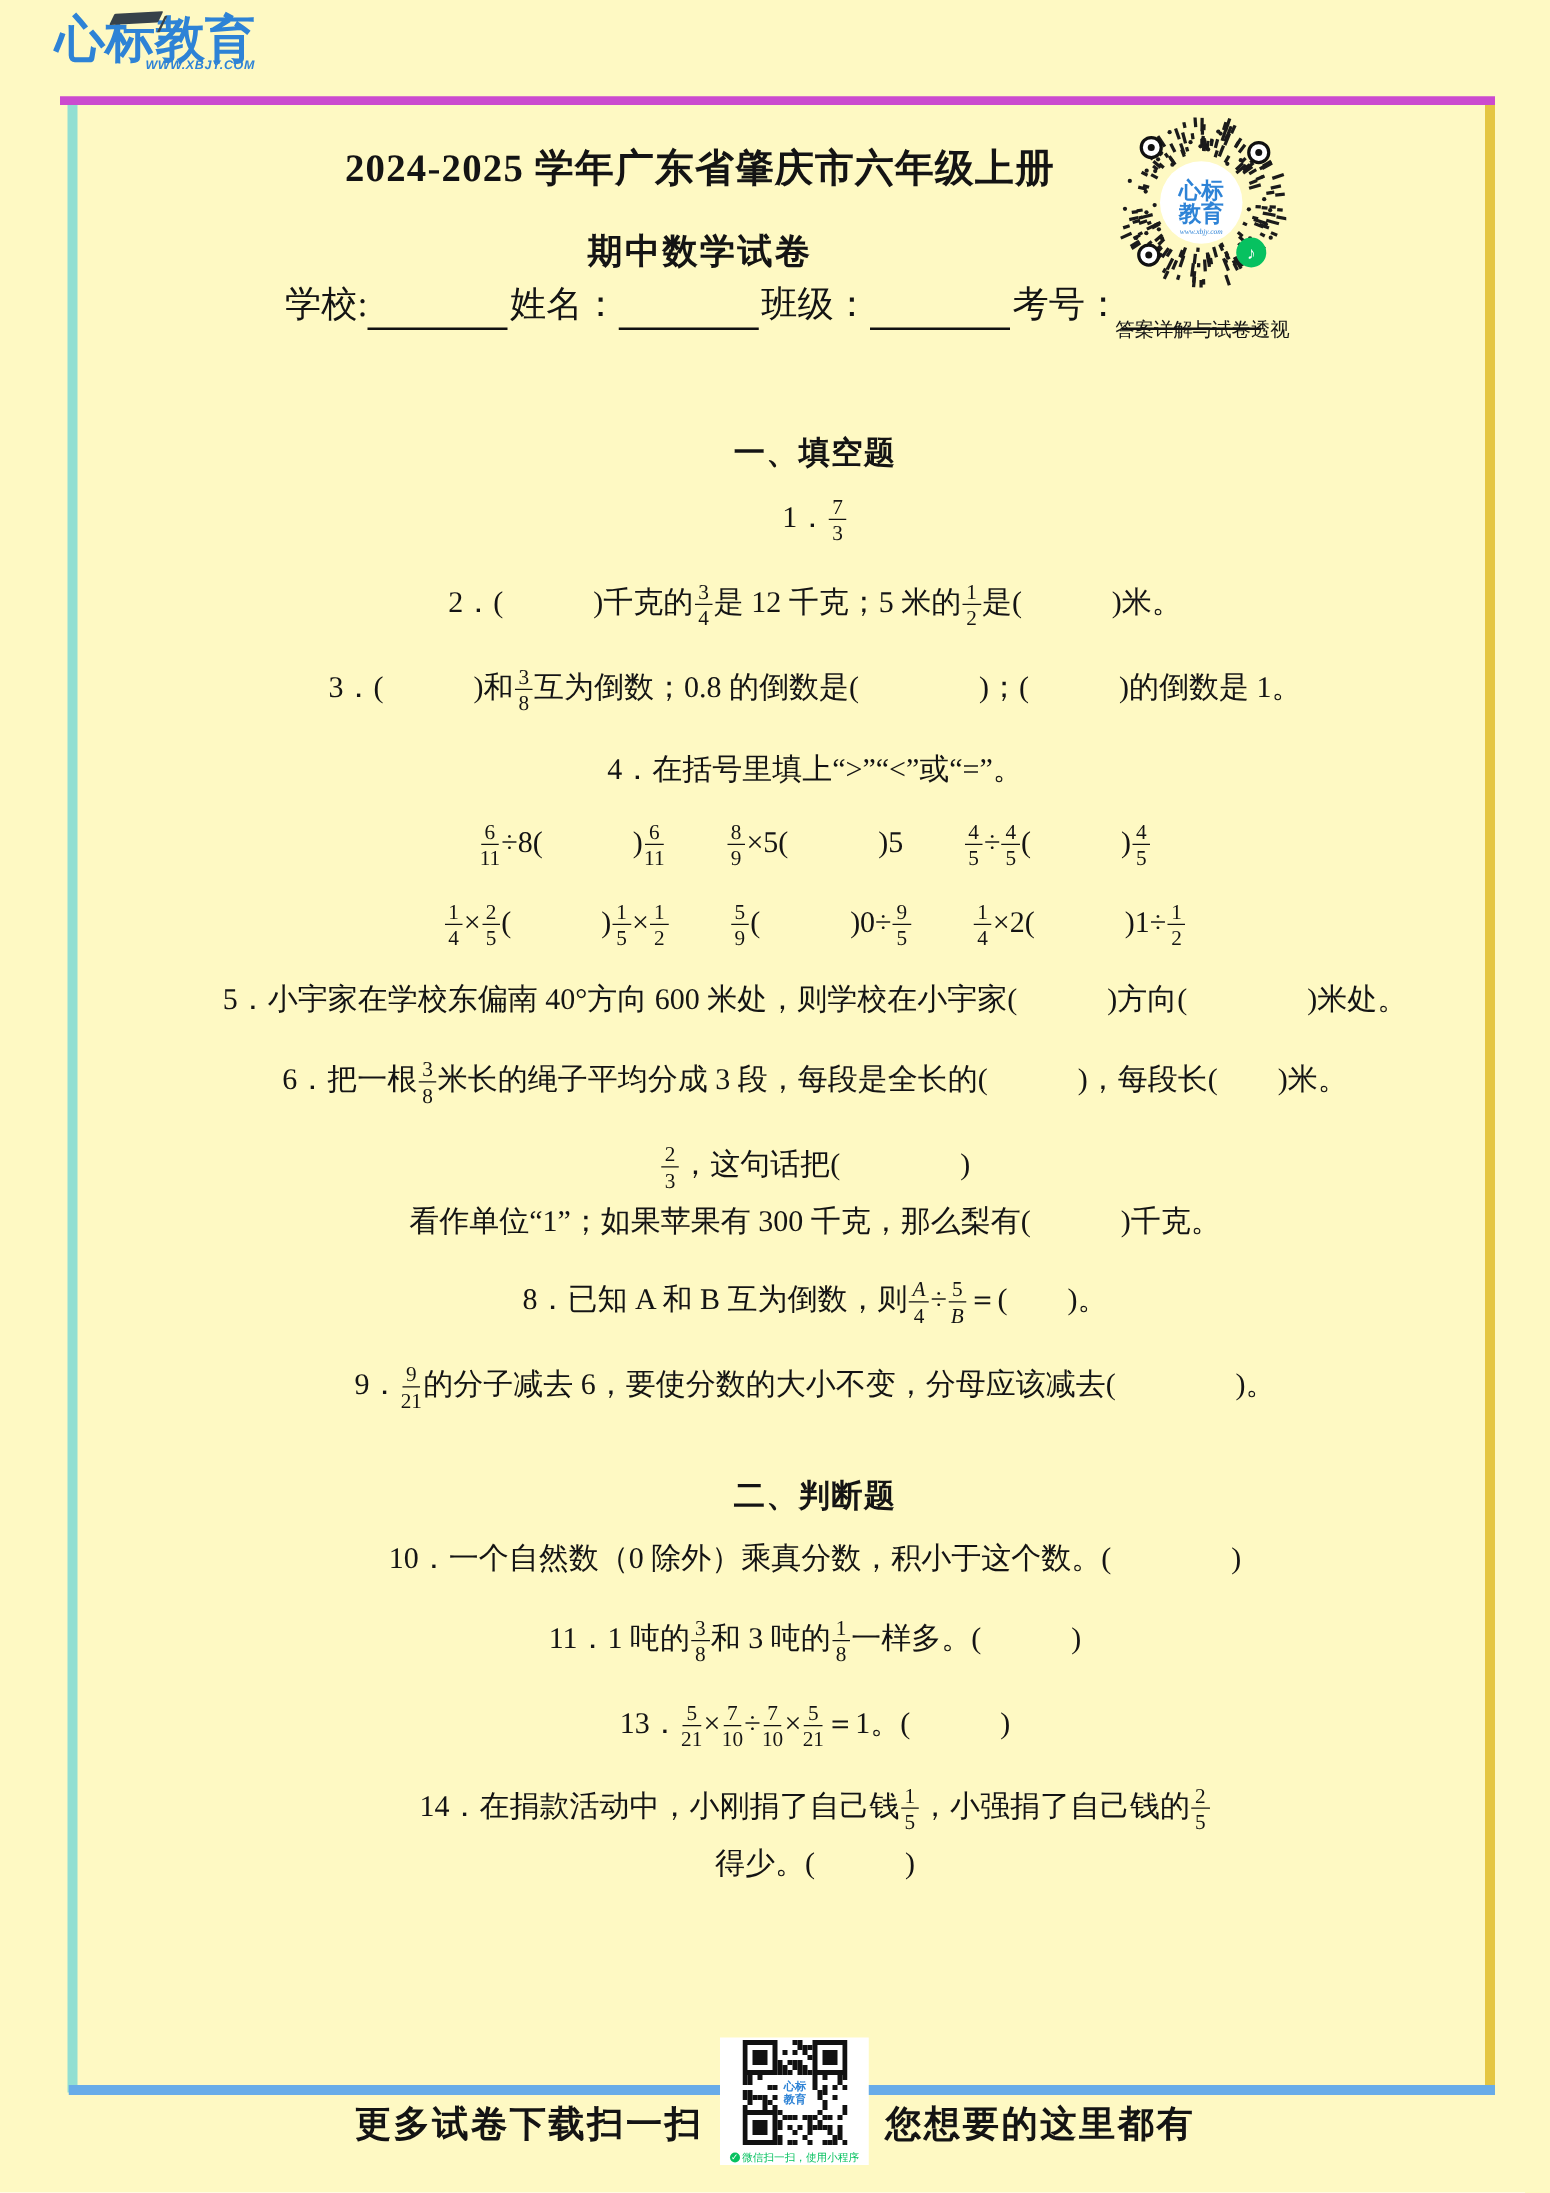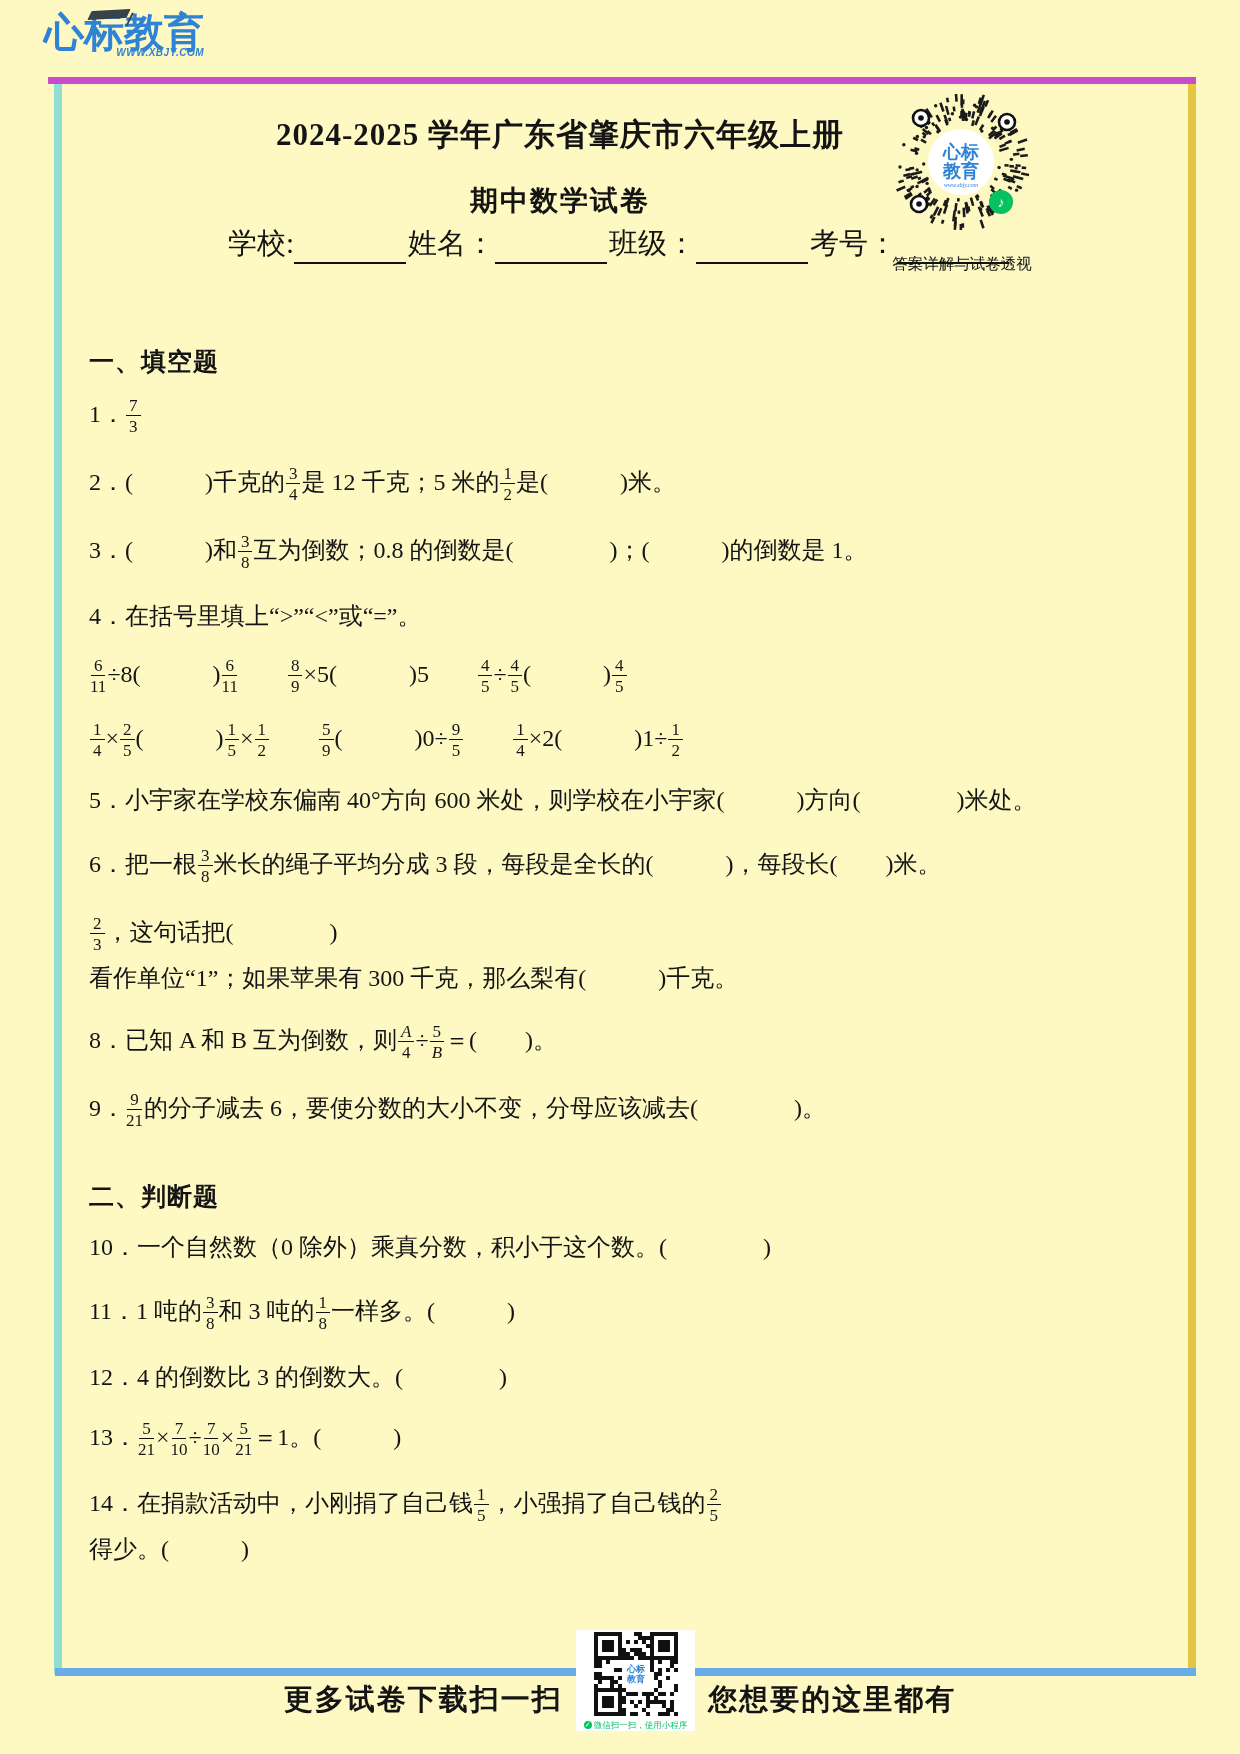--- a/index.html
+++ b/index.html
@@ -22,21 +22,21 @@
   
   .title-block{position:absolute;left:140px;top:114px;width:840px;text-align:center;}
   .title-1{font-size:31px;font-weight:bold;letter-spacing:1px;}
   .title-2{font-size:28px;font-weight:bold;margin-top:26px;font-family:"Liberation Sans",sans-serif;letter-spacing:2px;}
   .info-row{position:absolute;left:228px;top:224px;display:flex;align-items:flex-end;font-size:29px;}
   .uline{display:inline-block;width:112px;height:26px;border-bottom:2px solid #111;margin-right:2px;}
   
   .qr-round{position:absolute;left:893px;top:94px;width:136px;height:136px;}
   .qr-caption{position:absolute;left:886px;top:254px;width:152px;text-align:center;font-size:15.5px;}
   
-  .questions{position:absolute;left:89px;top:345px;width:1062px;z-index:2;}
+  .questions{position:absolute;left:121px;top:345px;width:1062px;z-index:2;text-align:center;}
   .section-heading{font-size:25px;font-weight:bold;font-family:"Liberation Sans",sans-serif;
                    margin:46px 0 14px 0;letter-spacing:1px;}
   .section-heading:first-child{margin-top:0;}
   .question{font-size:24px;line-height:40px;margin:0 0 20px 0;}
   .question.mb16{margin-bottom:16px;}
   .question.mb18{margin-bottom:18px;}
   .question.mb22{margin-bottom:22px;}
   .frac{display:inline-flex;flex-direction:column;align-items:center;justify-content:center;
         vertical-align:middle;font-size:17px;line-height:1.12;height:48px;margin:0 1px;}
   .fnum{border-bottom:1.6px solid #111;padding:0 3px;}
@@ -369,21 +369,20 @@
         </span><span>的分子减去 6，要使分数的大小不变，分母应该减去(　　　　)。</span></div>
       <div class="section-heading">二、判断题</div>
       <div class="question mb22"><span>10．一个自然数（0 除外）乘真分数，积小于这个数。(　　　　)</span></div>
       <div class="question"><span>11．1 吨的</span><span class="frac">
           <span class="fnum">3</span>
           <span class="fden">8</span>
         </span><span>和 3 吨的</span><span class="frac">
           <span class="fnum">1</span>
           <span class="fden">8</span>
         </span><span>一样多。(　　　)</span></div>
-      <div class="question mb18"><span>12．4 的倒数比 3 的倒数大。(　　　　)</span></div>
       <div class="question mb18"><span>13．</span><span class="frac">
           <span class="fnum">5</span>
           <span class="fden">21</span>
         </span><span>×</span><span class="frac">
           <span class="fnum">7</span>
           <span class="fden">10</span>
         </span><span>÷</span><span class="frac">
           <span class="fnum">7</span>
           <span class="fden">10</span>
         </span><span>×</span><span class="frac">

